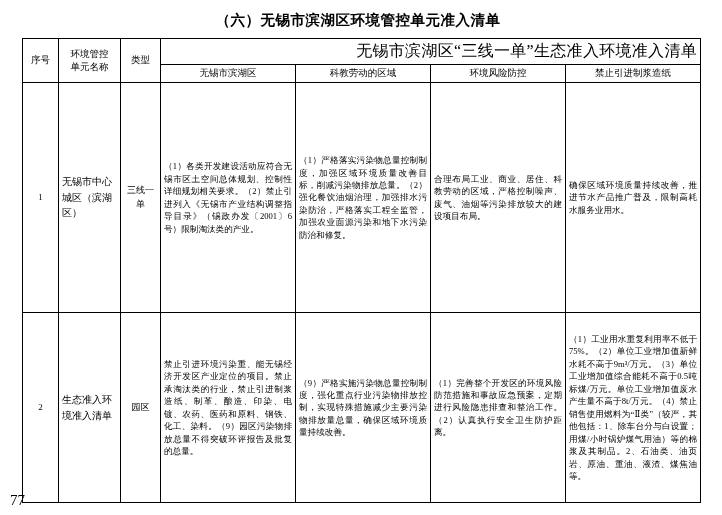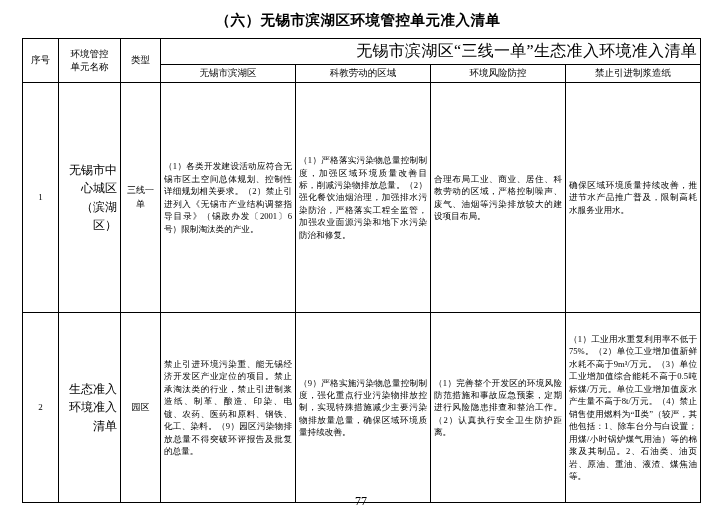--- a/index.html
+++ b/index.html
@@ -61,31 +61,30 @@
     text-justify: inter-ideograph;
     font-size: 8.6px;
     line-height: 1.45;
     vertical-align: top;
     padding: 5px 4px;
   }
   .cell-body.mid {
     vertical-align: middle;
   }
   .vert-name {
-    text-align: right;
-    font-size: 12px;
+    text-align: left;
+    font-size: 10px;
     line-height: 1.55;
   }
   .page-num {
     position: absolute;
-    left: 0;
+    left: 10px;
     right: 0;
     bottom: 6px;
-    text-align: center;
-    font-size: 12px;
+    font-size: 15px;
   }
   .w-seq { width: 36px; }
   .w-name { width: 62px; }
   .w-type { width: 40px; }
   .w-col { width: 135px; }
 </style>
 </head>
 <body>
 
 <div class="page">

